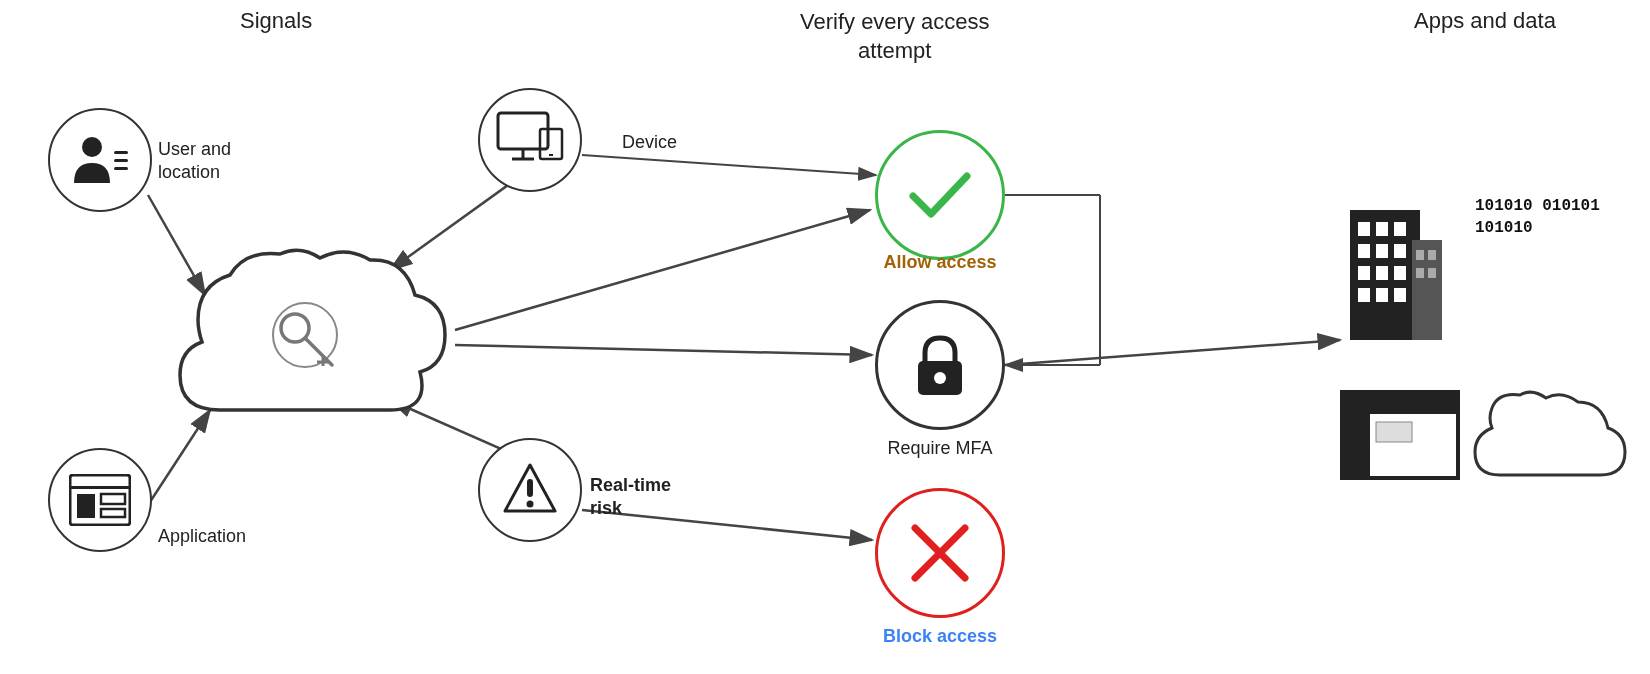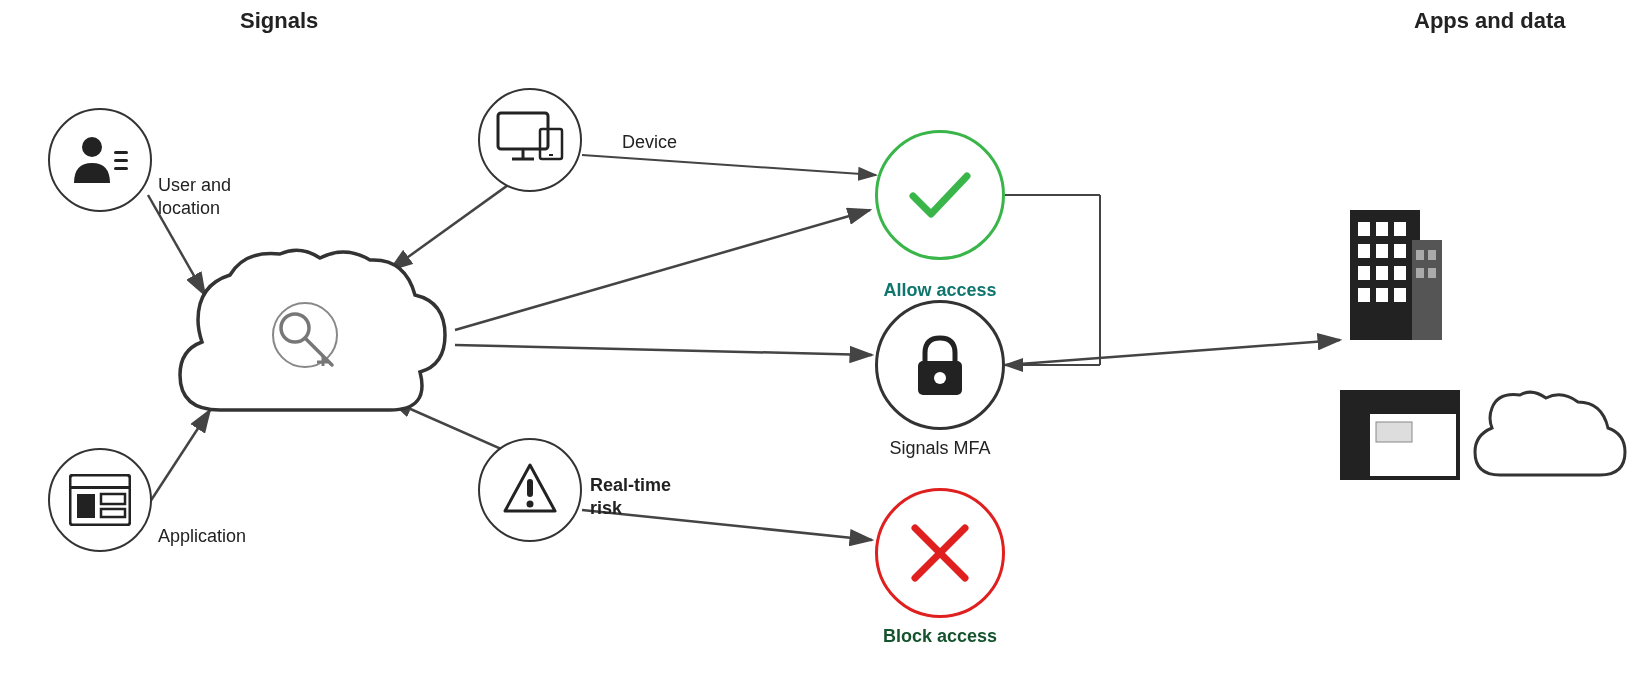--- a/index.html
+++ b/index.html
@@ -13,21 +13,21 @@
     }
     .diagram {
       width: 1650px;
       height: 674px;
       position: relative;
     }
     
     .section-title {
       position: absolute;
       font-size: 22px;
-      font-weight: 700;
+      font-weight: 400;
       color: #222;
       text-align: center;
     }
     
     .circle {
       position: absolute;
       border-radius: 50%;
       border: 2.5px solid #333;
       background: #fff;
       display: flex;
@@ -105,36 +105,39 @@
     <line x1="1100" y1="195" x2="1100" y2="365" stroke="#444" stroke-width="2"></line>
 
     <line x1="1100" y1="365" x2="1005" y2="365" stroke="#444" stroke-width="2" marker-end="url(#arrowhead)"></line>
 
     <line x1="1005" y1="365" x2="1340" y2="340" stroke="#444" stroke-width="2.5" marker-end="url(#arrowhead)"></line>
 
   </svg>
 
   <div class="section-title" style="left:240px; top:8px;">Signals</div>
 
+  <div class="section-title" style="left:800px; top:8px; line-height:1.3;">
+    Verify every access<br>attempt
+  </div>
 
   <div class="section-title" style="left:1374px; top:8px;margin-left:40px;">Apps and data</div>
 
   <div class="circle" style="left:48px; top:108px; width:104px; height:104px;">
 
     <svg width="60" height="55" viewBox="0 0 60 55">
 
       <circle cx="22" cy="14" r="10" fill="#222"></circle>
       <path d="M4 50 Q4 30 22 30 Q40 30 40 50" fill="#222"></path>
 
       <rect x="44" y="18" width="14" height="3" rx="1.5" fill="#222"></rect>
       <rect x="44" y="26" width="14" height="3" rx="1.5" fill="#222"></rect>
       <rect x="44" y="34" width="14" height="3" rx="1.5" fill="#222"></rect>
     </svg>
   </div>
-  <div class="icon-label" style="left:158px; top:138px; line-height:1.3;margin-top:36px;">User and<br>location</div>
+  <div class="icon-label" style="left:158px; top:138px; line-height:1.3;">User and<br>location</div>
 
   <div class="circle" style="left:48px; top:448px; width:104px; height:104px;">
     <svg width="62" height="52" viewBox="0 0 62 52">
       <rect x="1" y="1" width="60" height="50" rx="3" fill="none" stroke="#222" stroke-width="3"></rect>
       <rect x="1" y="12" width="60" height="3" fill="#222"></rect>
       <rect x="8" y="20" width="18" height="24" fill="#222"></rect>
       <rect x="32" y="20" width="24" height="10" fill="none" stroke="#222" stroke-width="2.5"></rect>
       <rect x="32" y="35" width="24" height="8" fill="none" stroke="#222" stroke-width="2.5"></rect>
     </svg>
   </div>
@@ -185,39 +188,39 @@
       <line x1="163" y1="116" x2="163" y2="126" stroke="#777" stroke-width="3"></line>
       <line x1="157" y1="122" x2="168" y2="122" stroke="#777" stroke-width="3"></line>
     </svg>
   </div>
 
   <div class="circle" style="left:875px; top:130px; width:130px; height:130px; border-color:#3ab54a; border-width:3.5px;">
     <svg width="70" height="55" viewBox="0 0 70 55">
       <polyline points="8,28 26,46 62,8" fill="none" stroke="#3ab54a" stroke-width="7" stroke-linecap="round" stroke-linejoin="round"></polyline>
     </svg>
   </div>
-  <div class="access-label" style="left:875px; top:280px; width:130px; color:#0f766e;">Allow access</div>
+  <div class="access-label" style="left:875px; top:252px; width:130px; color:#a16207;">Allow access</div>
 
   <div class="circle" style="left:875px; top:300px; width:130px; height:130px; border-color:#333; border-width:3px;">
     <svg width="60" height="65" viewBox="0 0 60 65">
       <rect x="8" y="28" width="44" height="34" rx="5" fill="#222"></rect>
       <path d="M15 28 L15 20 Q15 5 30 5 Q45 5 45 20 L45 28" fill="none" stroke="#222" stroke-width="5" stroke-linecap="round"></path>
       <circle cx="30" cy="45" r="6" fill="white"></circle>
     </svg>
   </div>
-  <div class="access-label" style="left:870px; top:438px; width:140px; color:#222; font-weight:400;">Signals MFA</div>
+  <div class="access-label" style="left:870px; top:438px; width:140px; color:#222; font-weight:400;">Require MFA</div>
 
   <div class="circle" style="left:875px; top:488px; width:130px; height:130px; border-color:#e01f1f; border-width:3.5px;">
     <svg width="80" height="80" viewBox="0 0 80 80">
 
       <line x1="15" y1="15" x2="65" y2="65" stroke="#e01f1f" stroke-width="7" stroke-linecap="round"></line>
       <line x1="65" y1="15" x2="15" y2="65" stroke="#e01f1f" stroke-width="7" stroke-linecap="round"></line>
     </svg>
   </div>
-  <div class="access-label" style="left:875px; top:626px; width:130px; color:#14532d;">Block access</div>
+  <div class="access-label" style="left:875px; top:626px; width:130px; color:#3b82f6;">Block access</div>
 
   <div style="position:absolute; left:1340px; top:180px;">
     <svg width="110" height="170" viewBox="0 0 110 170">
 
       <rect x="10" y="30" width="70" height="130" fill="#222"></rect>
 
       <rect x="18" y="42" width="12" height="14" fill="white"></rect>
       <rect x="36" y="42" width="12" height="14" fill="white"></rect>
       <rect x="54" y="42" width="12" height="14" fill="white"></rect>
       <rect x="18" y="64" width="12" height="14" fill="white"></rect>
@@ -231,20 +234,23 @@
       <rect x="54" y="108" width="12" height="14" fill="white"></rect>
 
       <rect x="72" y="60" width="30" height="100" fill="#555"></rect>
       <rect x="76" y="70" width="8" height="10" fill="#aaa"></rect>
       <rect x="88" y="70" width="8" height="10" fill="#aaa"></rect>
       <rect x="76" y="88" width="8" height="10" fill="#aaa"></rect>
       <rect x="88" y="88" width="8" height="10" fill="#aaa"></rect>
     </svg>
   </div>
 
+  <div class="binary-text" style="left:1475px; top:195px;">101010
+010101
+101010</div>
 
   <div style="position:absolute; left:1340px; top:390px;">
     <svg width="120" height="90" viewBox="0 0 120 90">
       <rect x="2" y="2" width="116" height="86" fill="white" stroke="#222" stroke-width="4"></rect>
 
       <rect x="2" y="2" width="28" height="86" fill="#222"></rect>
 
       <rect x="2" y="2" width="116" height="22" fill="#222"></rect>
 
       <rect x="32" y="26" width="84" height="60" fill="white"></rect>

